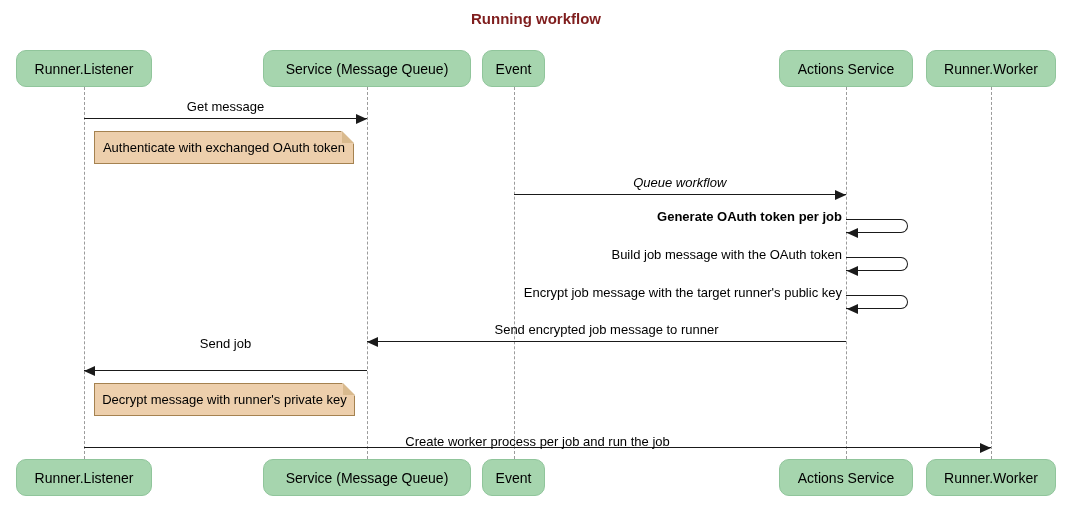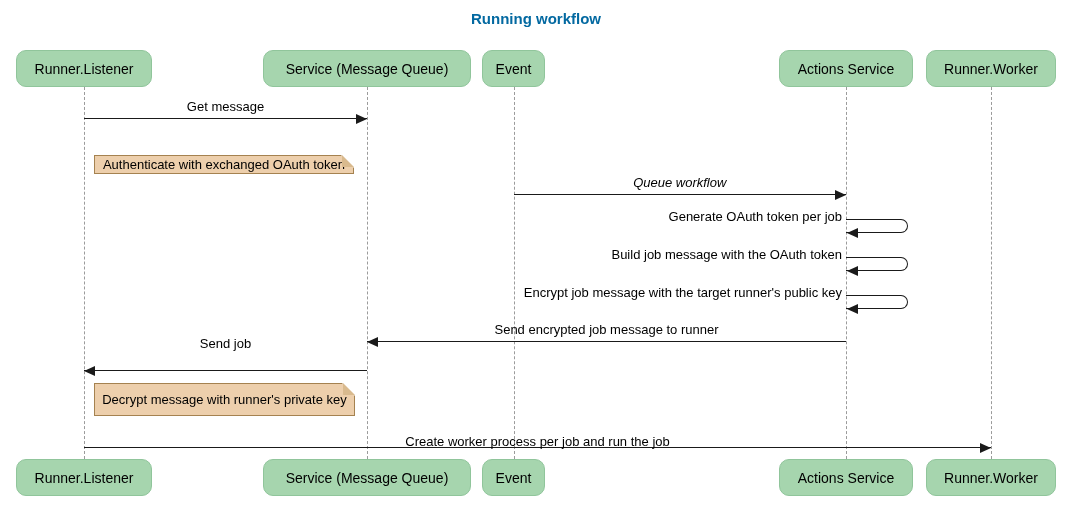--- a/index.html
+++ b/index.html
@@ -11,21 +11,21 @@
     font-family: "Liberation Sans", sans-serif;
     color: #000;
     overflow: hidden;
   }
   .title {
     position: absolute;
     left: 0; right: 0; top: 10px;
     text-align: center;
     font-size: 15px;
     font-weight: bold;
-    color: #0369a1;
+    color: #7f1d1d;
   }
   .actor {
     position: absolute;
     height: 37px;
     background: var(--actor-fill, #a6d5ae);
     border: 1px solid var(--actor-border, #90c59b);
     border-radius: 10px;
     box-sizing: border-box;
     display: flex;
     align-items: center;
@@ -118,27 +118,27 @@
       <div class="actor" style="left: 482px; top: 459px; width: 63px;">Event</div>
       <div class="lifeline" style="left: 846px; top: 87px; height: 372px;"></div>
       <div class="actor" style="left: 779px; top: 50px; width: 134px;">Actions Service</div>
       <div class="actor" style="left: 779px; top: 459px; width: 134px;">Actions Service</div>
       <div class="lifeline" style="left: 991px; top: 87px; height: 372px;"></div>
       <div class="actor" style="left: 926px; top: 50px; width: 130px;">Runner.Worker</div>
       <div class="actor" style="left: 926px; top: 459px; width: 130px;">Runner.Worker</div>
       <div class="msg-line" style="left: 84px; top: 118px; width: 283px;"></div>
       <div class="arrowhead right" style="left: 356px; top: 114px;"></div>
       <div class="msg-label" style="left: 225.5px; top: 99px; text-align: center;">Get message</div>
-      <div class="note" style="left: 94px; top: 131px; width: 260px; height: 19px; margin-top: 24px;">Authenticate with exchanged OAuth token</div>
+      <div class="note" style="left: 94px; top: 131px; width: 260px; height: 33px;">Authenticate with exchanged OAuth token</div>
       <div class="msg-line" style="left: 513.5px; top: 194px; width: 332.5px;"></div>
       <div class="arrowhead right" style="left: 835px; top: 190px;"></div>
       <div class="msg-label" style="left: 679.75px; top: 175px; font-style: italic;">Queue workflow</div>
       <div class="self-loop" style="left: 846px; top: 219px;"></div>
       <div class="arrowhead left" style="left: 847px; top: 228px;"></div>
-      <div class="self-label" style="right: 230px; top: 209px;">Generate OAuth token per job</div>
+      <div class="self-label" style="right: 230px; top: 209px; font-weight: bold;">Generate OAuth token per job</div>
       <div class="self-loop" style="left: 846px; top: 257px;"></div>
       <div class="arrowhead left" style="left: 847px; top: 266px;"></div>
       <div class="self-label" style="right: 230px; top: 247px;">Build job message with the OAuth token</div>
       <div class="self-loop" style="left: 846px; top: 295px;"></div>
       <div class="arrowhead left" style="left: 847px; top: 304px;"></div>
       <div class="self-label" style="right: 230px; top: 285px; text-align: center;">Encrypt job message with the target runner's public key</div>
       <div class="msg-line" style="left: 367px; top: 341px; width: 479px;"></div>
       <div class="arrowhead left" style="left: 367px; top: 337px;"></div>
       <div class="msg-label" style="left: 606.5px; top: 322px;">Send encrypted job message to runner</div>
       <div class="msg-line" style="left: 84px; top: 370px; width: 283px;"></div>

